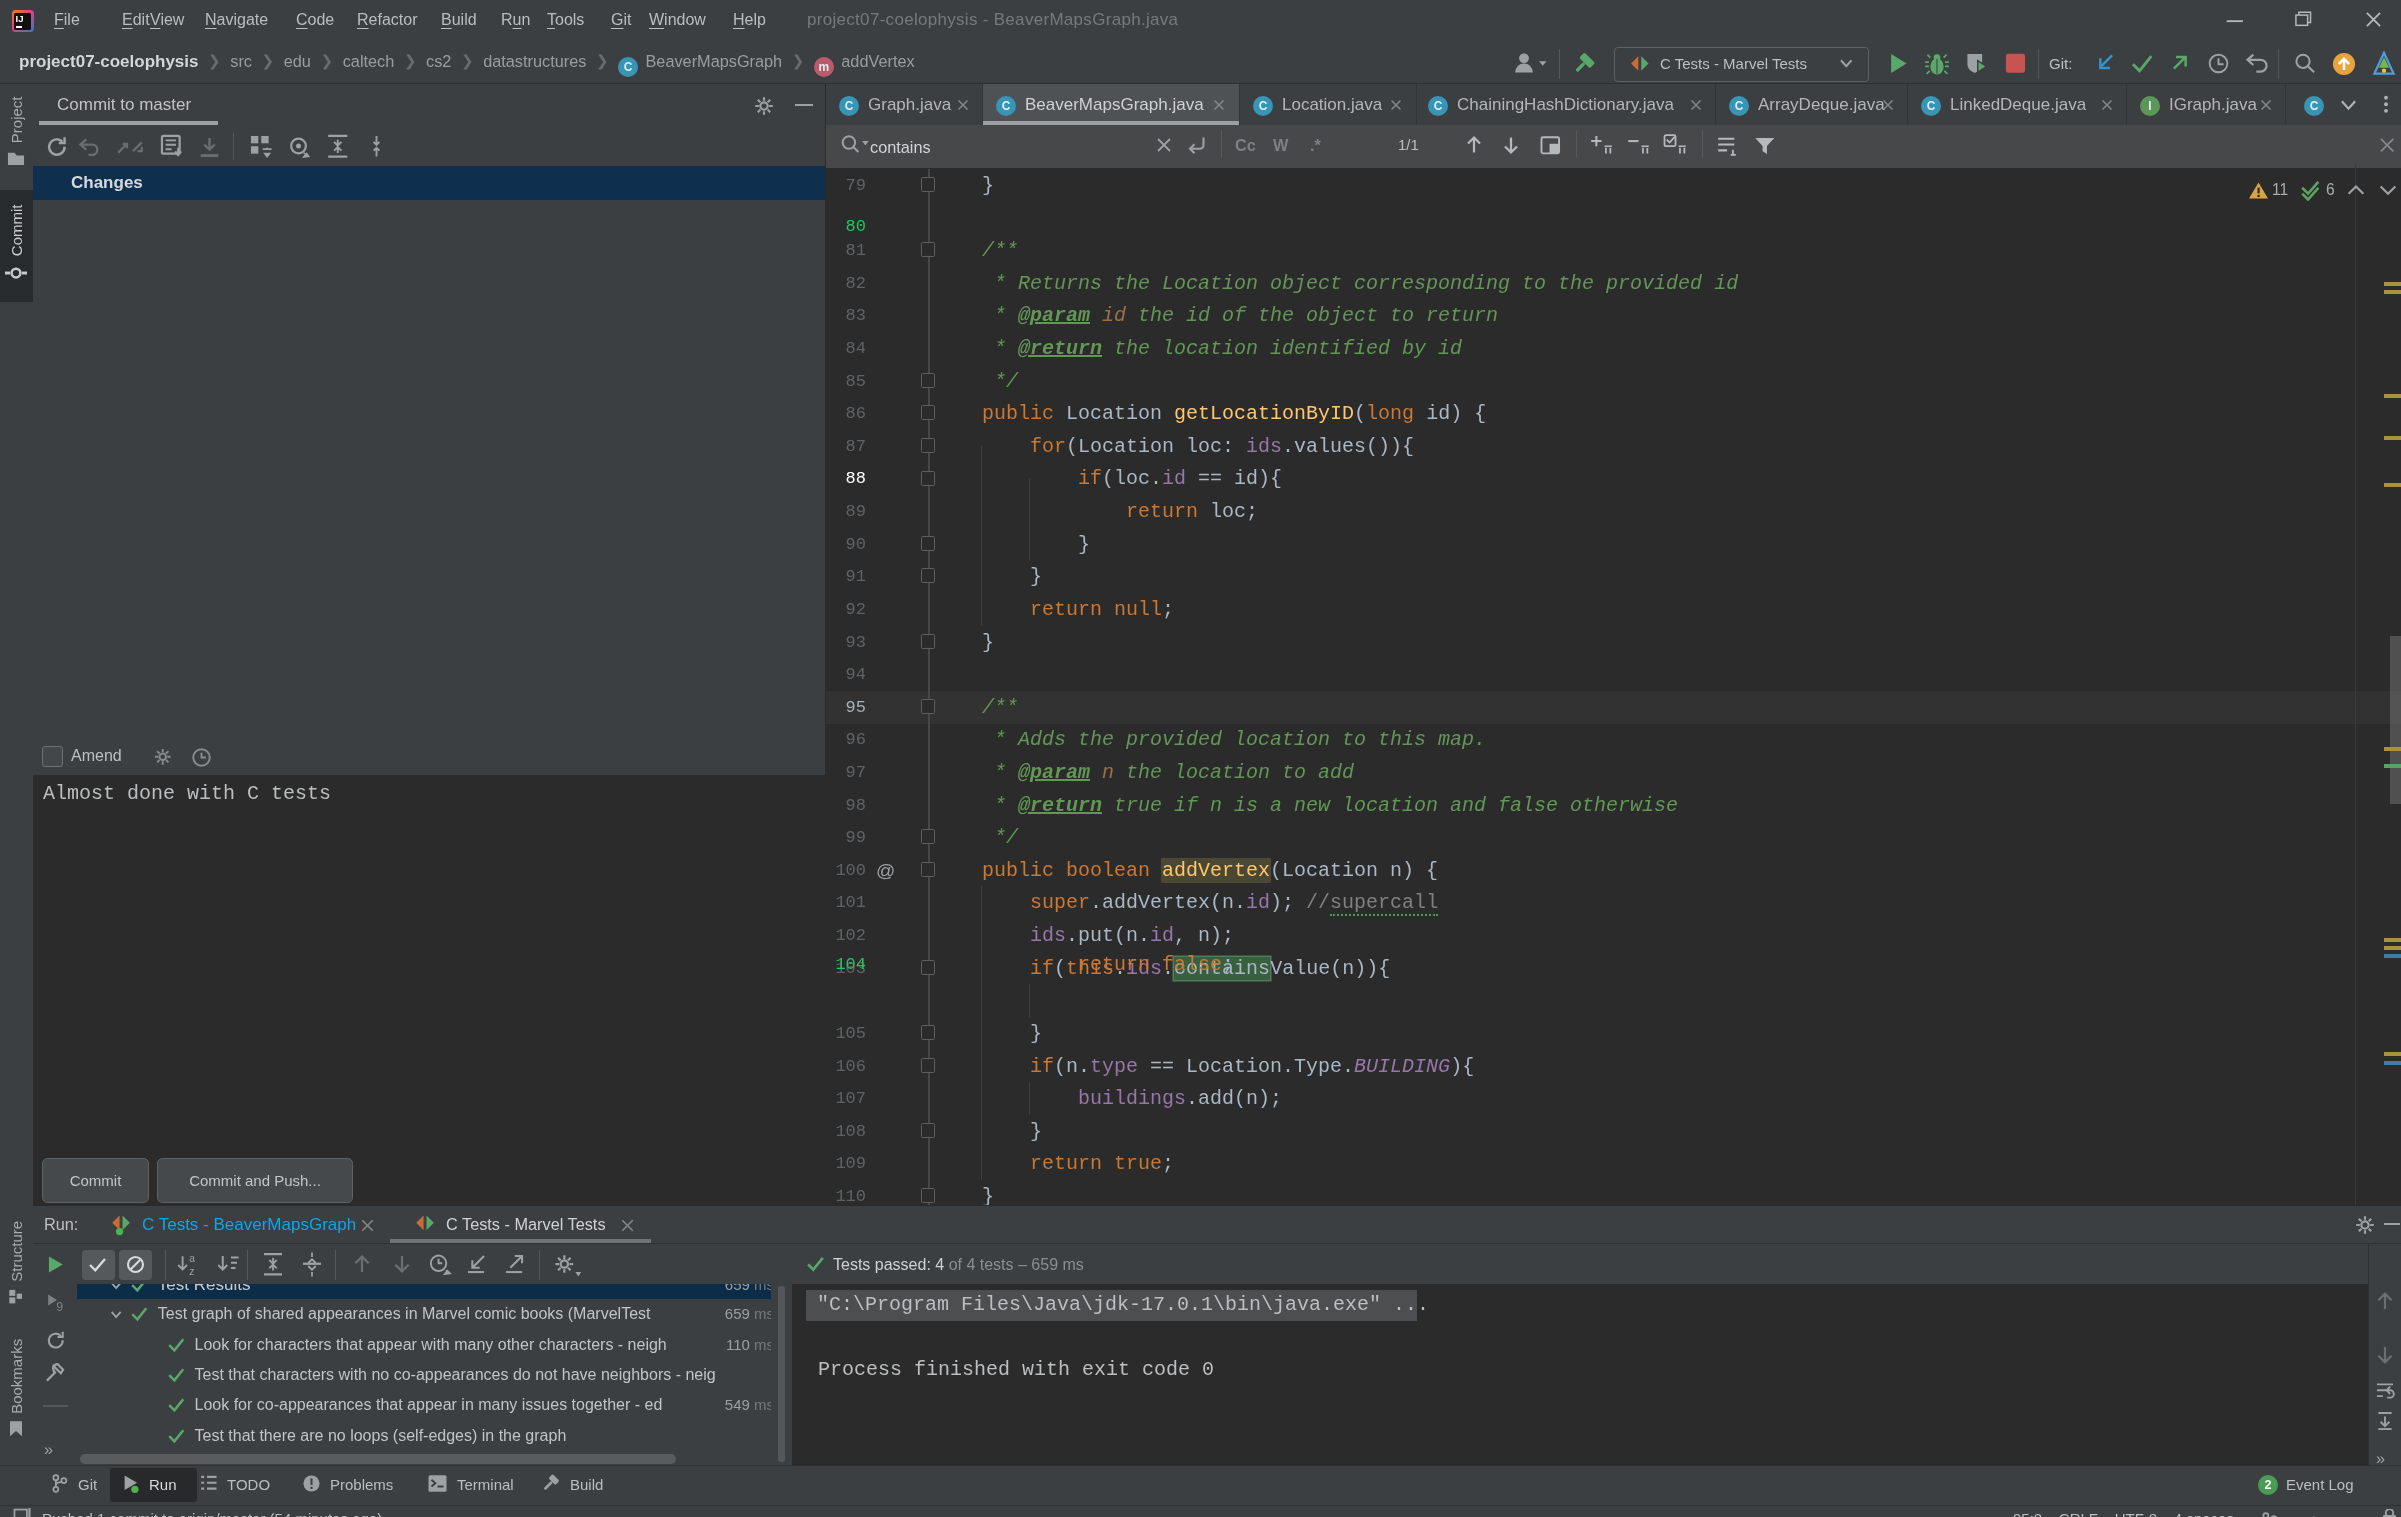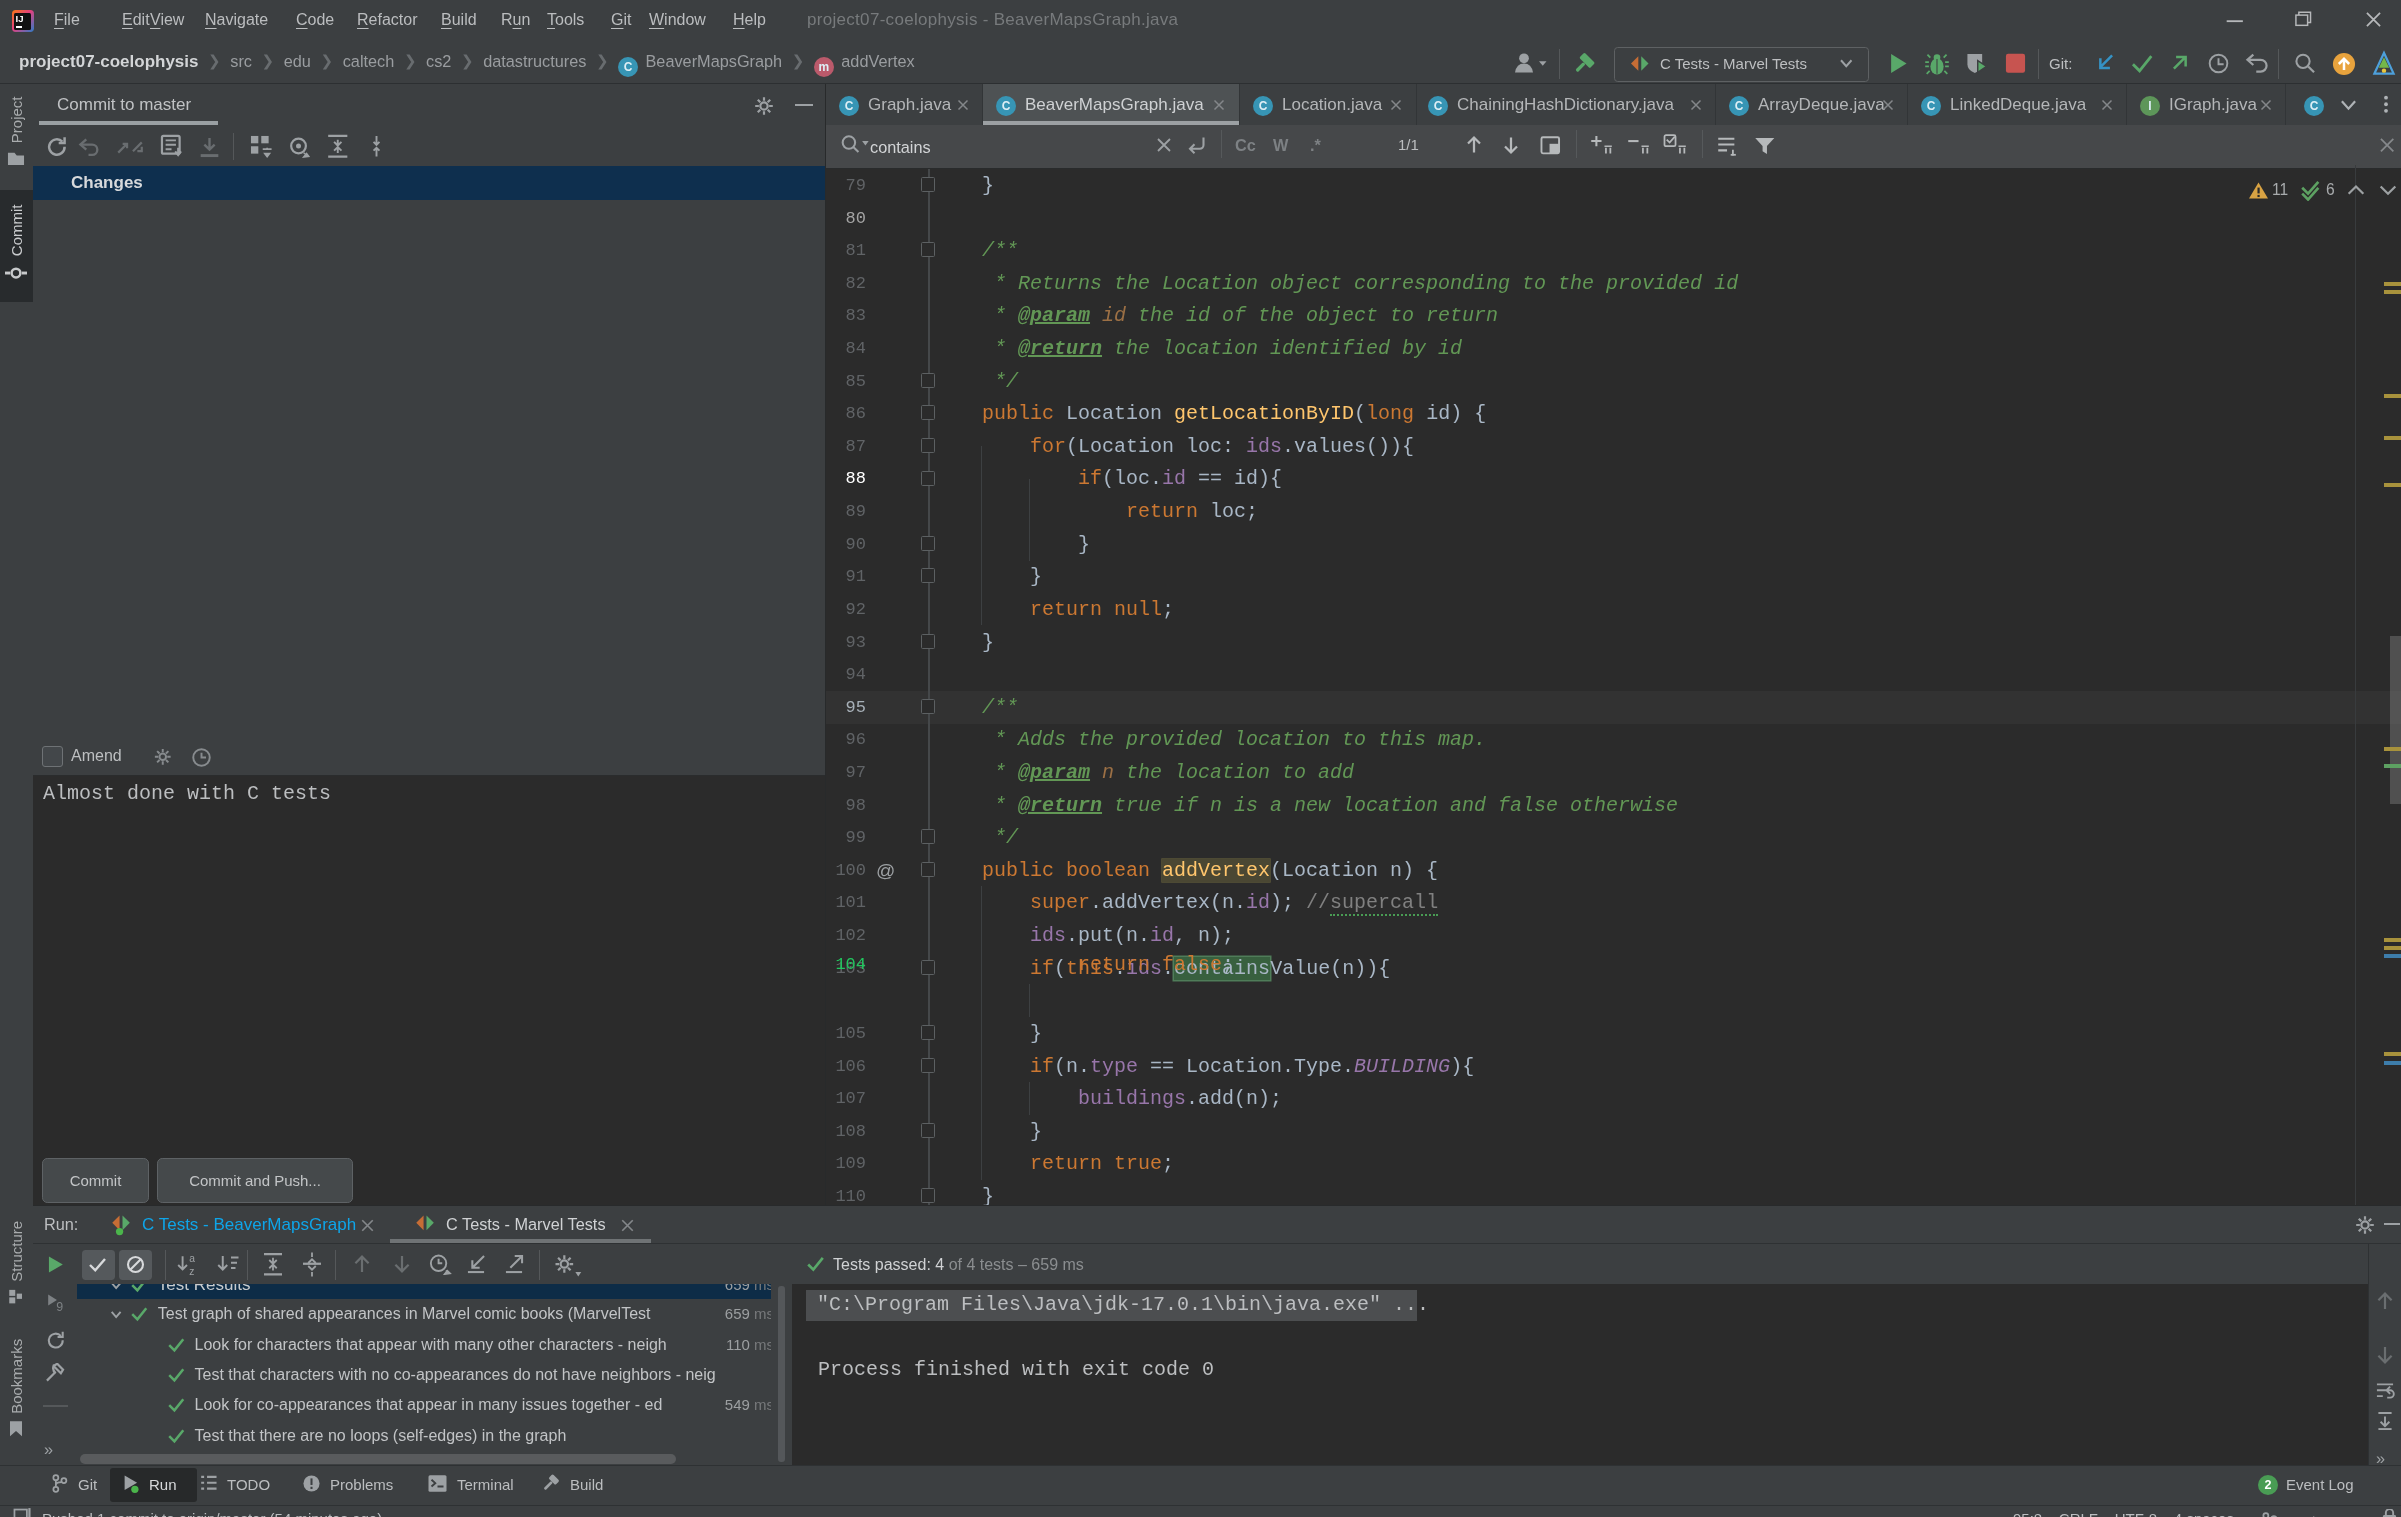--- a/index.html
+++ b/index.html
@@ -341,21 +341,21 @@
   </svg>
 <div class="abs" style="left:826px;top:691px;width:1576px;height:33px;background:#323232;"></div>
 <div class="abs" style="left:981px;top:446px;width:0.7px;height:179px;background:#3d4042;"></div>
 <div class="abs" style="left:1029px;top:479px;width:0.7px;height:82px;background:#3d4042;"></div>
 <div class="abs" style="left:981px;top:886px;width:0.7px;height:294px;background:#3d4042;"></div>
 <div class="abs" style="left:1029px;top:984px;width:0.7px;height:33px;background:#3d4042;"></div>
 <div class="abs" style="left:1029px;top:1082px;width:0.7px;height:33px;background:#3d4042;"></div>
 <div class="abs" style="left:2355px;top:165px;width:0.7px;height:1041px;background:#393c3e;"></div>
 <div class="abs" style="left:928px;top:169px;width:1.5px;height:1036px;background:#45484a;"></div>
 <div class="gn" style="top:169px;color:#606366;">79</div>
-<div class="gn" style="top:202px;color:#a3a3a3;">80</div>
+<div class="gn" style="top:210px;color:#22c55e;">80</div>
 <div class="gn" style="top:234px;color:#606366;">81</div>
 <div class="gn" style="top:267px;color:#606366;">82</div>
 <div class="gn" style="top:299px;color:#606366;">83</div>
 <div class="gn" style="top:332px;color:#606366;">84</div>
 <div class="gn" style="top:365px;color:#606366;">85</div>
 <div class="gn" style="top:397px;color:#606366;">86</div>
 <div class="gn" style="top:430px;color:#606366;">87</div>
 <div class="gn" style="top:462px;color:#ffffff;">88</div>
 <div class="gn" style="top:495px;color:#606366;">89</div>
 <div class="gn" style="top:528px;color:#606366;">90</div>

